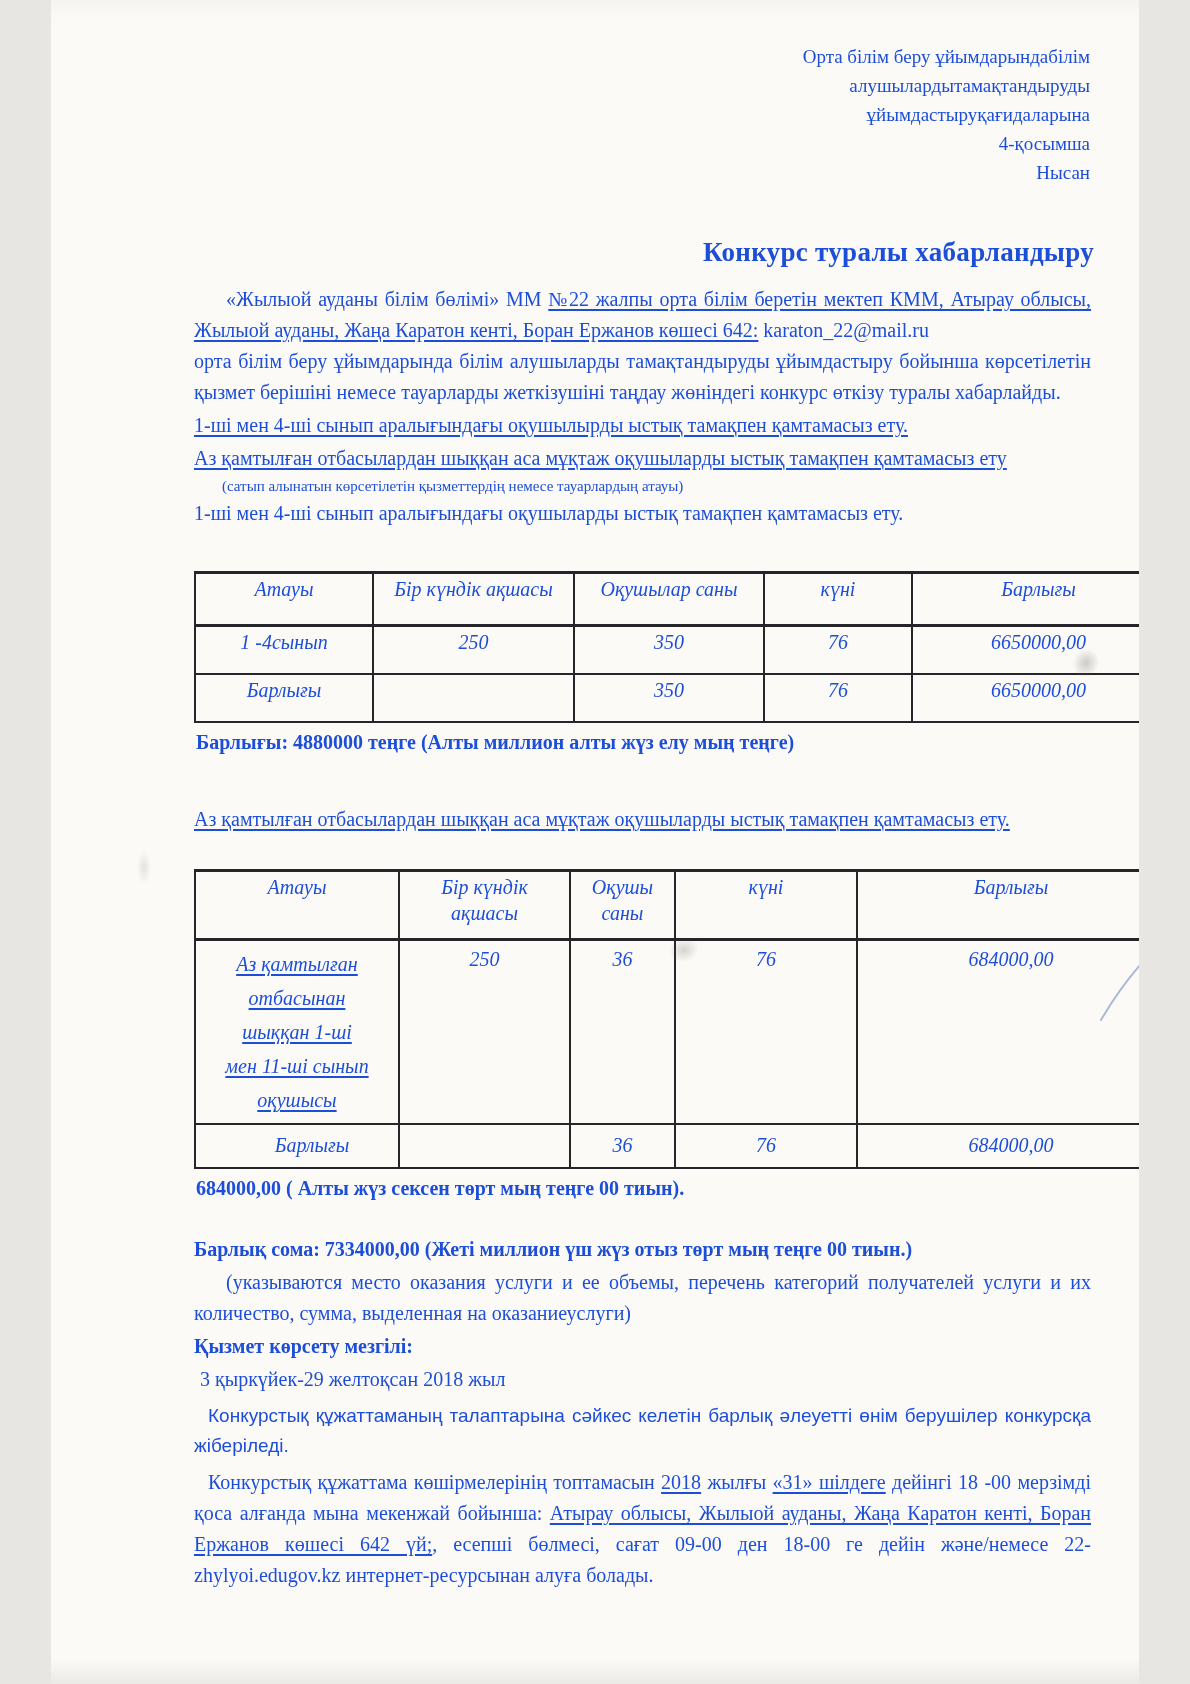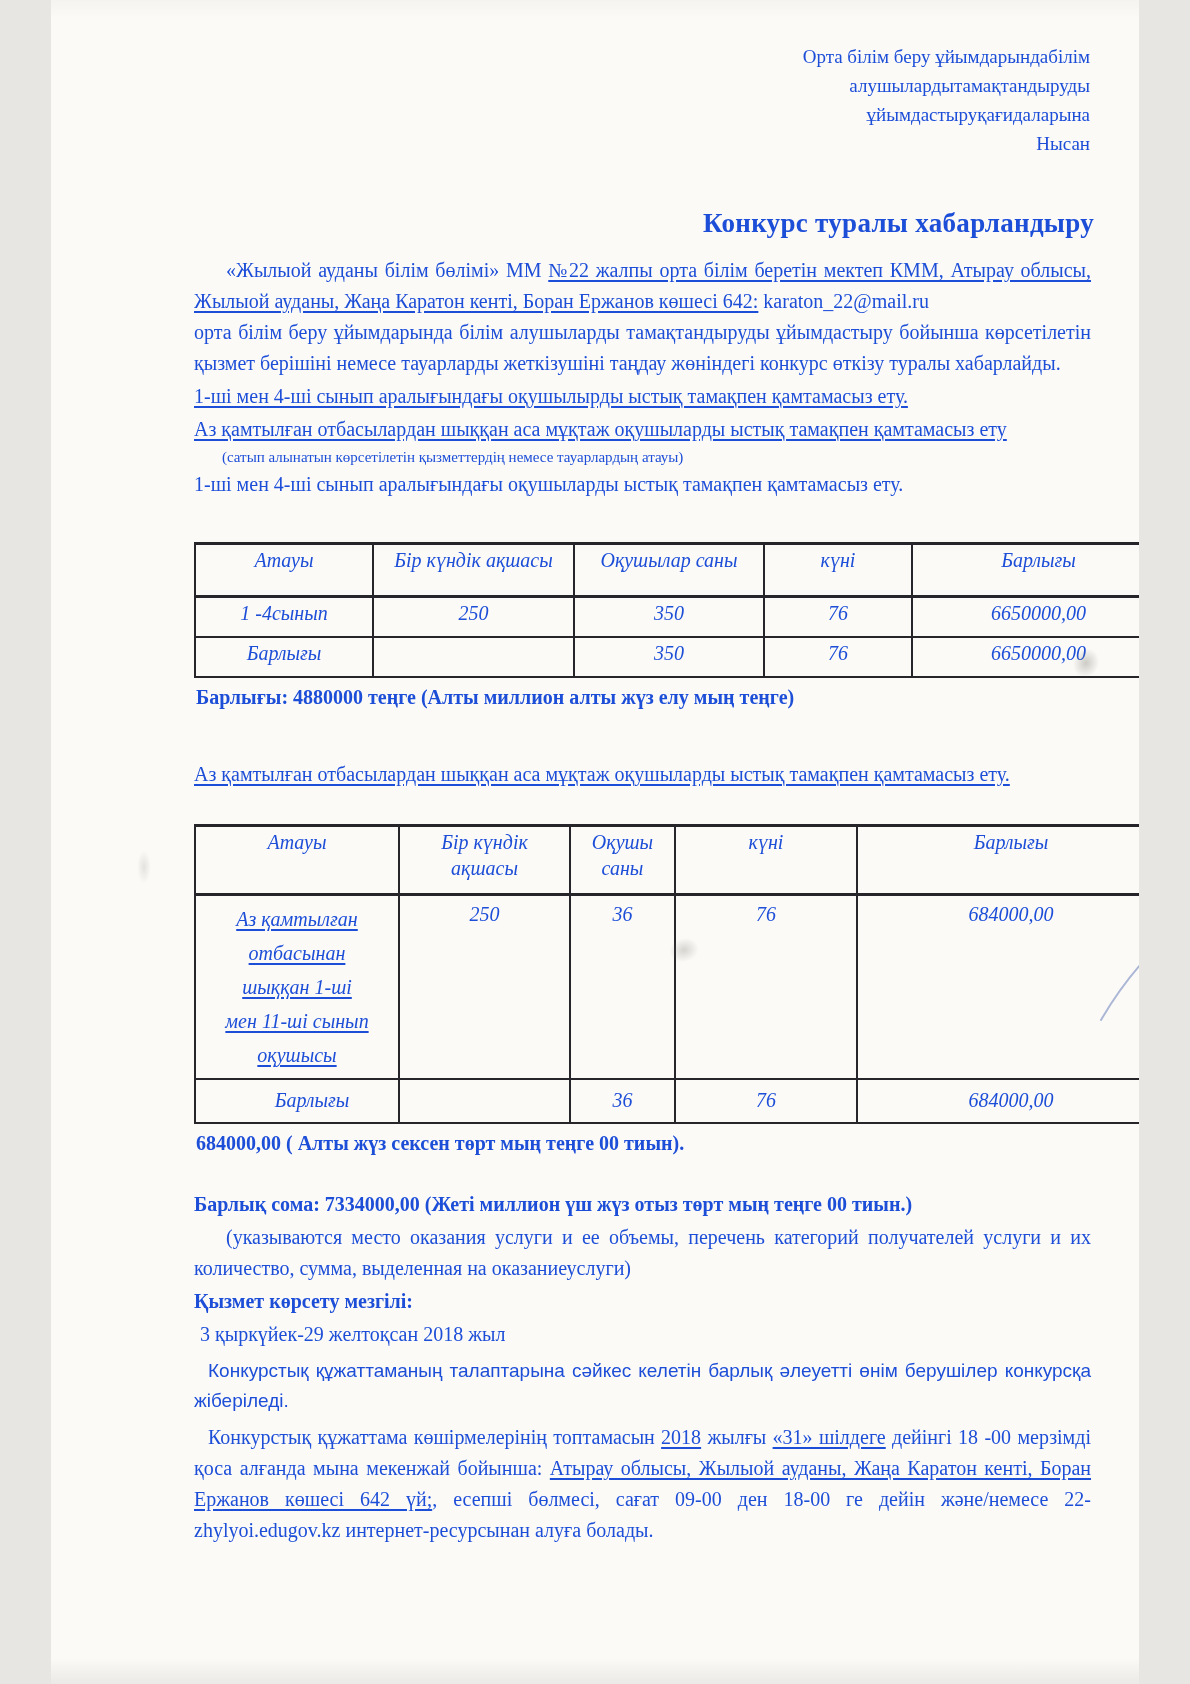--- a/index.html
+++ b/index.html
@@ -70,21 +70,21 @@
     font-weight:normal;
     vertical-align:top;
     text-align:center;
     line-height:26px;
     overflow:hidden;
   }
   table.doc-table{border-top:3px solid #26262a;font-style:italic;}
   tr.head-row th{border-bottom:3px solid #26262a;}
   td.cell-left{text-align:left;padding-left:22px;}
   td.cell-bold{font-weight:bold;}
-  #table1 tr.data-row td{height:30px;line-height:30px;padding-top:0;padding-bottom:8px;}
+  #table1 tr.data-row td{height:30px;line-height:30px;padding-top:0;padding-bottom:16px;}
   #table1 tr.head-row th{height:46px;}
   #table2 tr.head-row th{height:62px;}
   #table2 td.lot-name{
     padding:6px 28px 6px 28px;
     line-height:34px;
     text-align:center;
     text-decoration:underline;
     text-underline-offset:3px;
     height:158px;
   }
@@ -119,20 +119,21 @@
 <body>
 
 <div class="page">
   <div class="edge-noise"></div>
   <div class="content">
 
     <div class="corner-note">
       <div>Орта білім беру ұйымдарындабілім</div>
       <div>алушылардытамақтандыруды</div>
       <div>ұйымдастыруқағидаларына</div>
+      <div>4-қосымша</div>
       <div>Нысан</div>
     </div>
 
     <div class="doc-title">Конкурс туралы хабарландыру</div>
 
     <p class="body-text indent32"><span>«Жылыой ауданы білім бөлімі» ММ  </span><span class="u">№22 жалпы орта білім беретін мектеп КММ, Атырау облысы, Жылыой ауданы, Жаңа Каратон кенті, Боран Ержанов көшесі 642:</span> <span>karaton_22@mail.ru</span></p>
 
 
     <p class="body-text">орта білім беру ұйымдарында білім алушыларды тамақтандыруды ұйымдастыру бойынша көрсетілетін қызмет берішіні немесе тауарларды  жеткізушіні таңдау жөніндегі конкурс өткізу туралы хабарлайды.</p>
 

